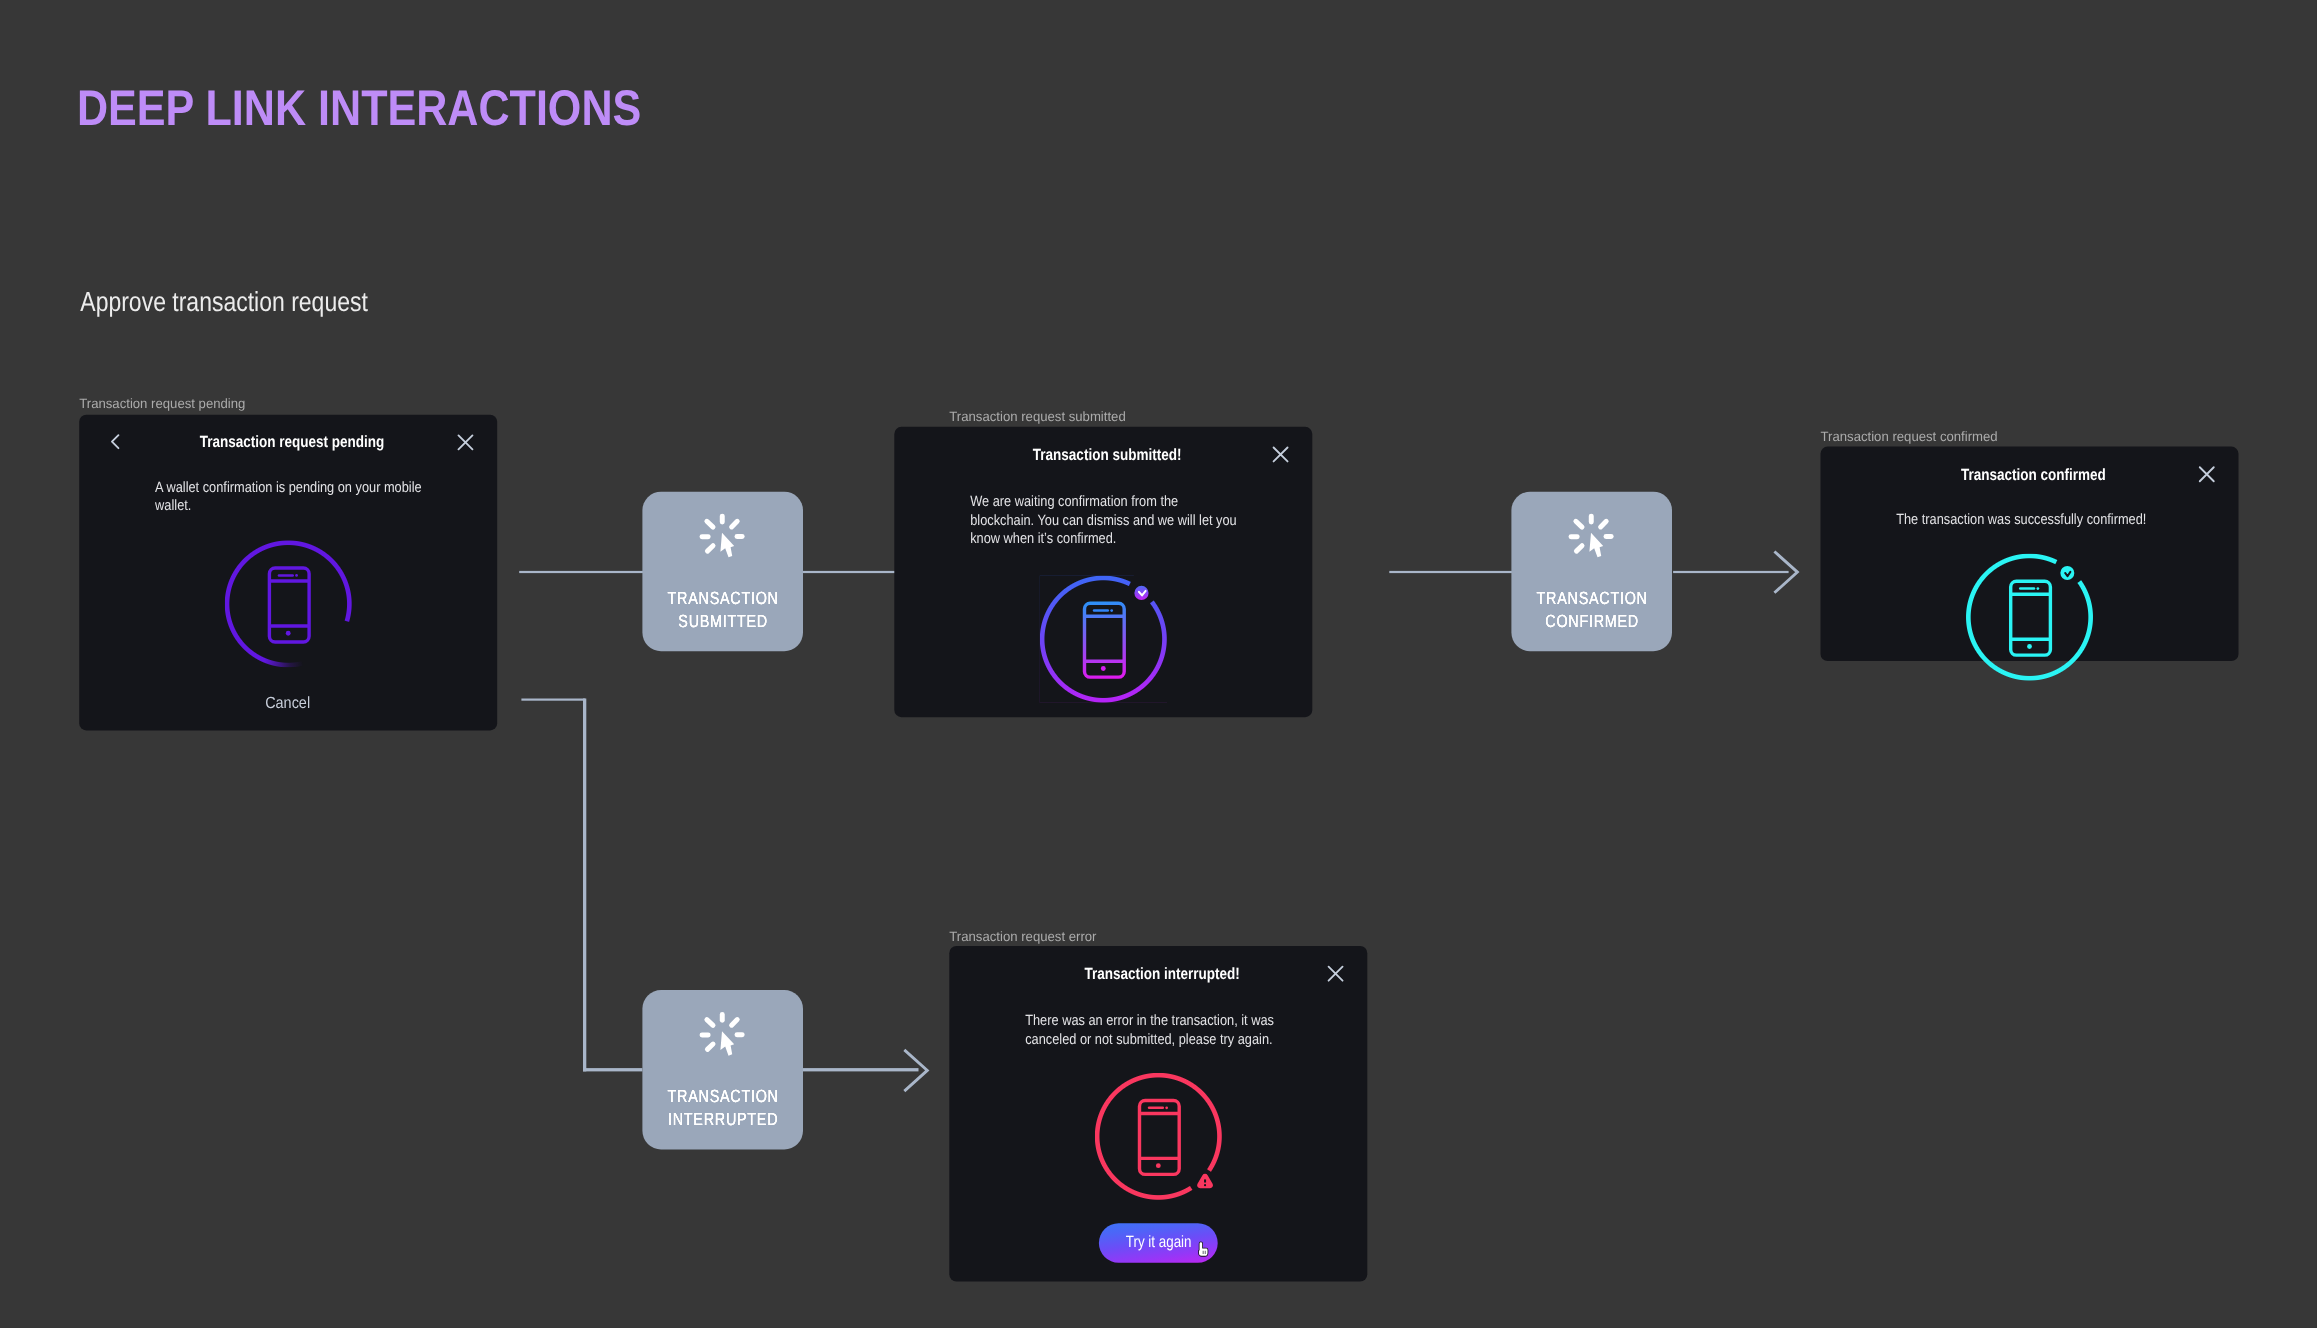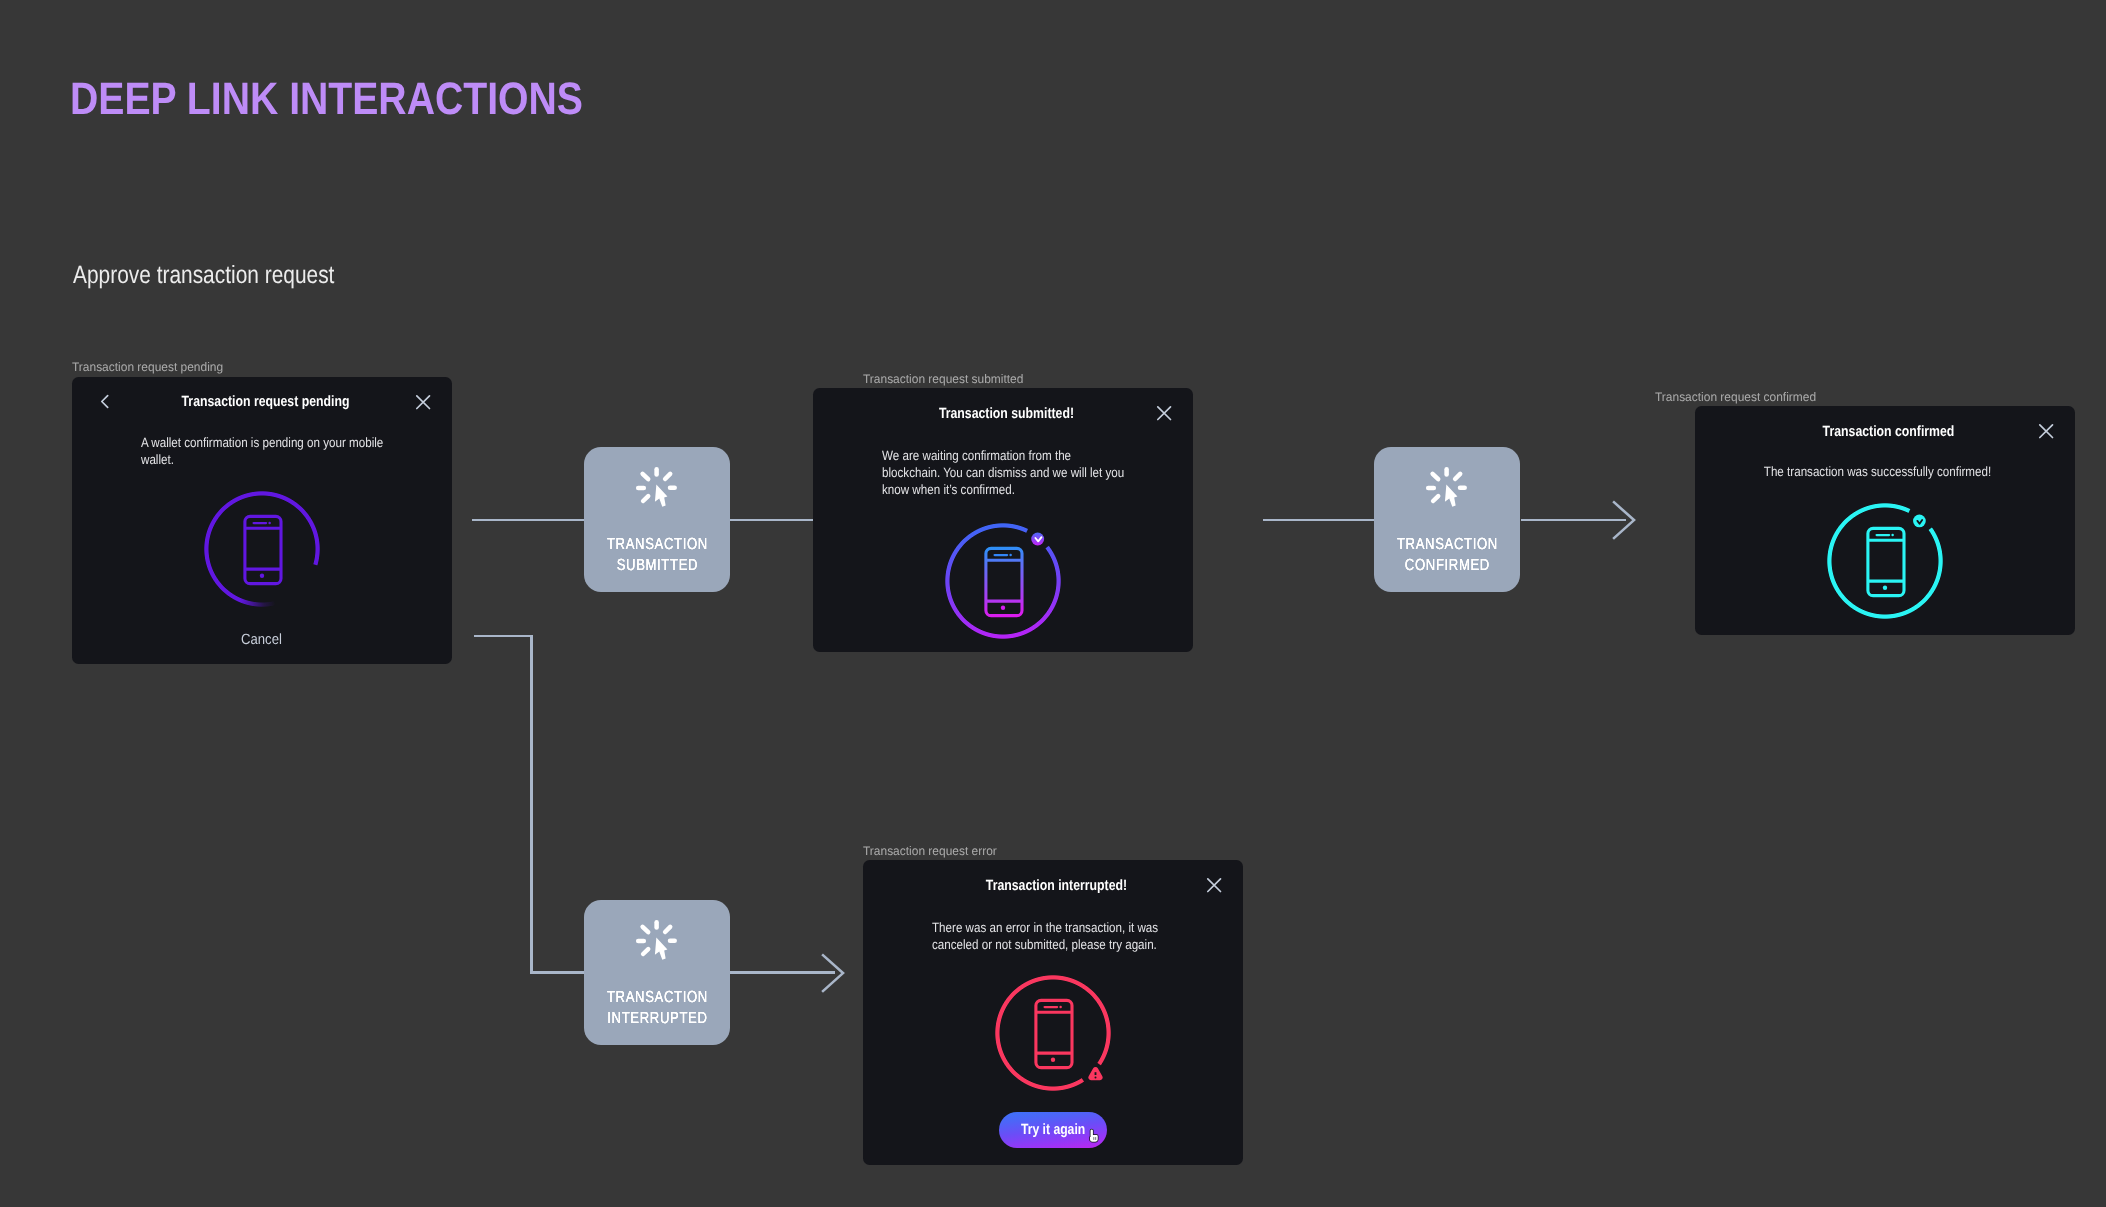--- a/index.html
+++ b/index.html
@@ -90,21 +90,21 @@
     transform:scaleX(0.818) translateX(0.5px);
     -webkit-font-smoothing:antialiased;
     text-shadow:0 0 0.35px #fff, 0 0 0.35px #fff;
   }
 
   
   .pill-btn{
     position:absolute; border-radius:999px;
     background:linear-gradient(172deg,#3C73F8 0%,#4D65F7 22%,#6B4DF7 48%,#9537F7 76%,#C025F0 100%);
     display:flex; align-items:center; justify-content:center;
-    color:#fff; font-weight:bold; font-size:14.8px; line-height:10.2px;
+    color:#fff; font-weight:normal; font-size:14.8px; line-height:10.2px;
   }
   .pill-btn span{ transform:scaleX(0.823); display:inline-block; }
   .cancel-link{
     position:absolute; left:0; right:0; text-align:center;
     font-size:14.8px; color:#C8CEDA; line-height:10.6px;
     transform:scaleX(0.887) translateX(-0.6px);
   }
   .conn{ position:absolute; background:#A9B6C9; }
 </style>
 </head>
@@ -268,21 +268,21 @@
          <g>
            <circle cx="92.7" cy="16.0" r="6.45" fill="url(#gBadge)"></circle>
            <path d="M90.4 15.0 L93.2 18.3 L96.5 14.2" fill="none" stroke="#FFFFFF" stroke-width="1.85" stroke-linecap="round" stroke-linejoin="round"></path>
          </g>
        </svg>
      </div>
   </div>
 
   <div class="abs card-caption" style="left:1655px;top:392.6px">Transaction request confirmed</div>
 
-  <div class="abs card" style="left:1695px;top:406px;width:380px;height:229px">
+  <div class="abs card" style="left:1655px;top:406px;width:380px;height:195px">
 
      <div class="card-title" style="top:21.2px">Transaction confirmed</div>
 
      <div class="icon-btn" style="left:342.7px;top:17.3px;width:18px;height:18px">
        <svg width="18" height="18" viewBox="0 0 18 18">
          <path d="M1.8 1.8 L14.5 14.5 M14.5 1.8 L1.8 14.5" fill="none" stroke="#C5CEDC" stroke-width="1.7" stroke-linecap="round"></path>
        </svg>
      </div>
 
      <div class="card-body" style="left:0;top:57.4px;width:380px;text-align:center;transform:scaleX(0.861) translateX(-8.7px);transform-origin:center top">The transaction was successfully confirmed!</div>

